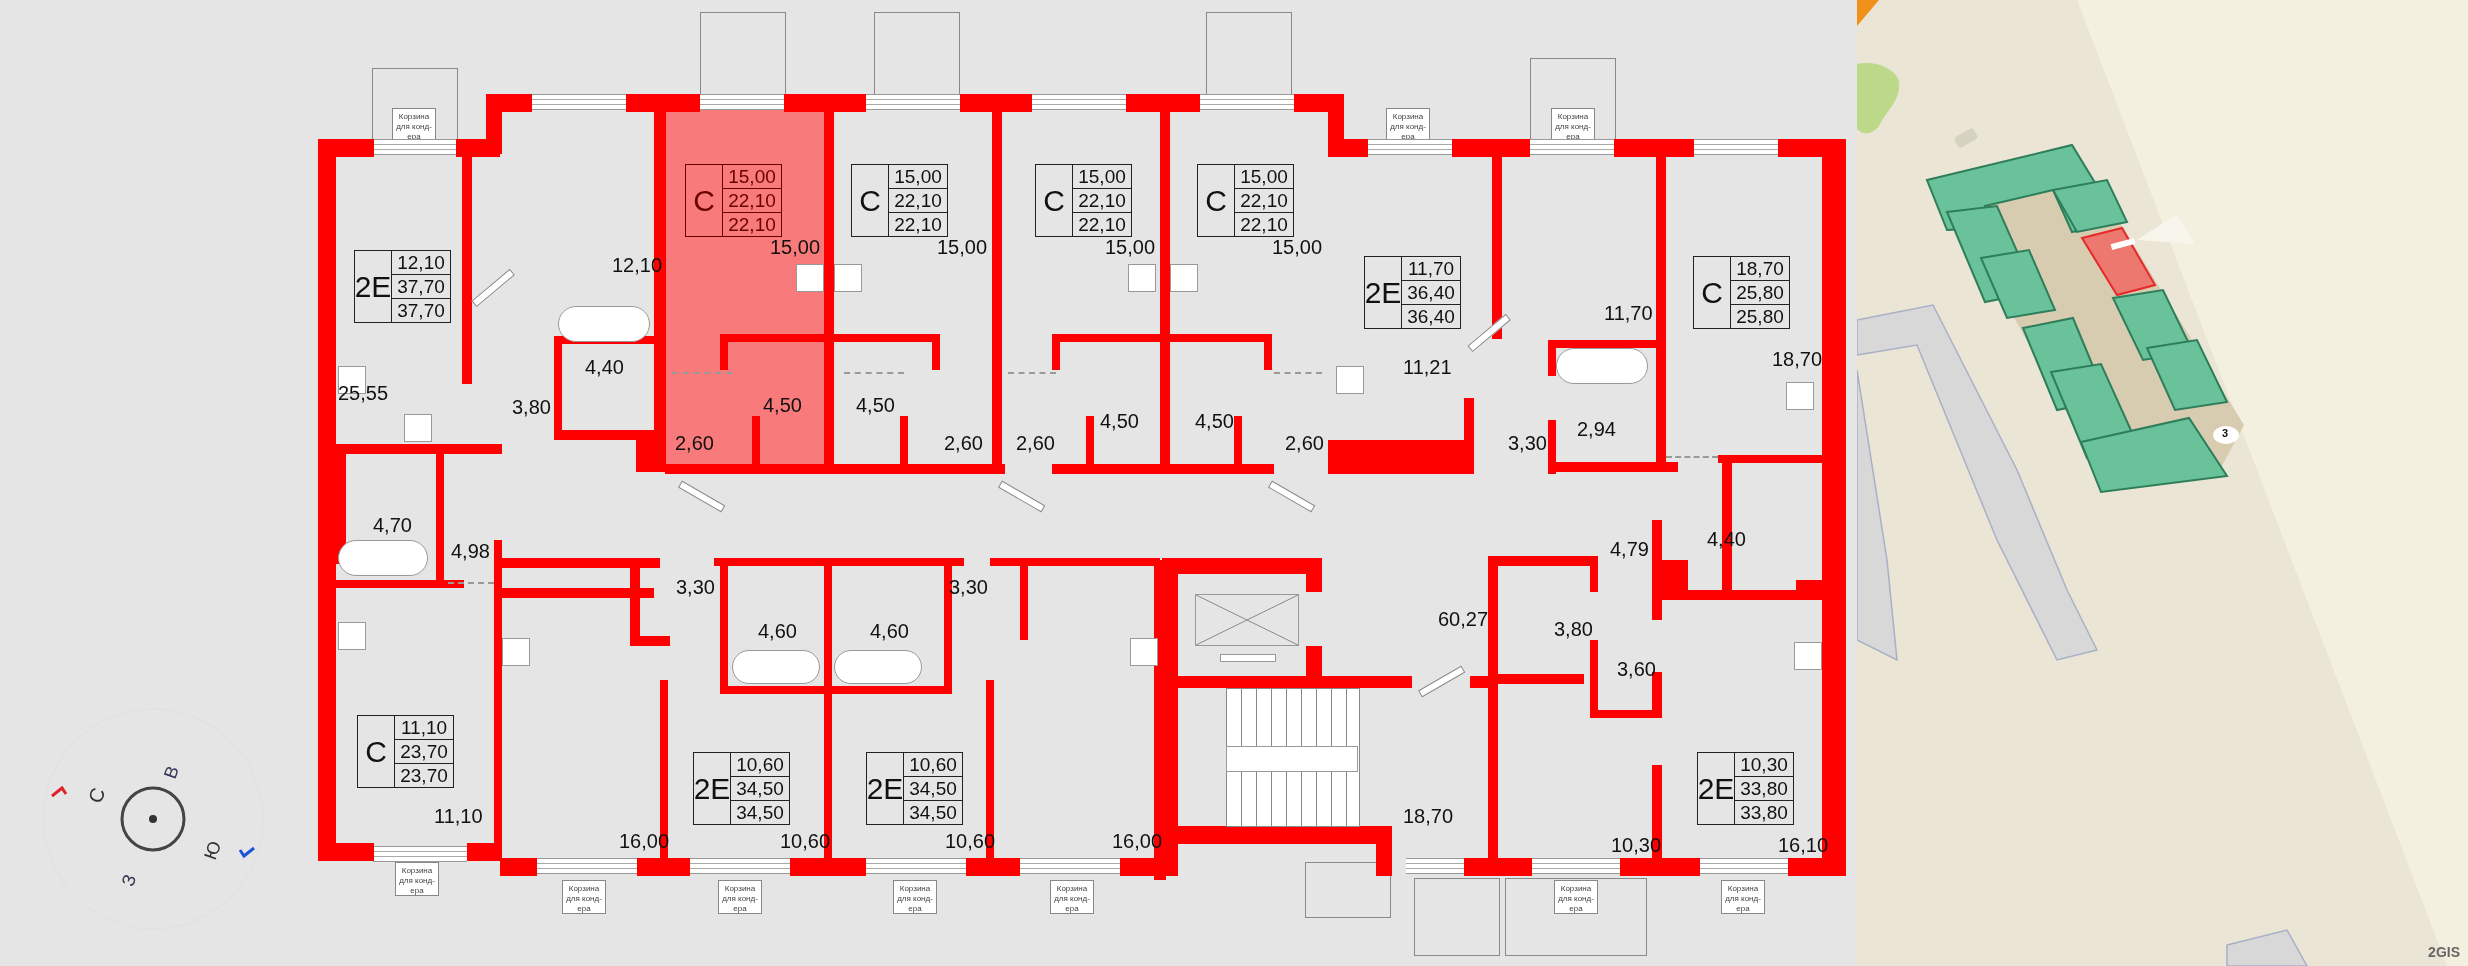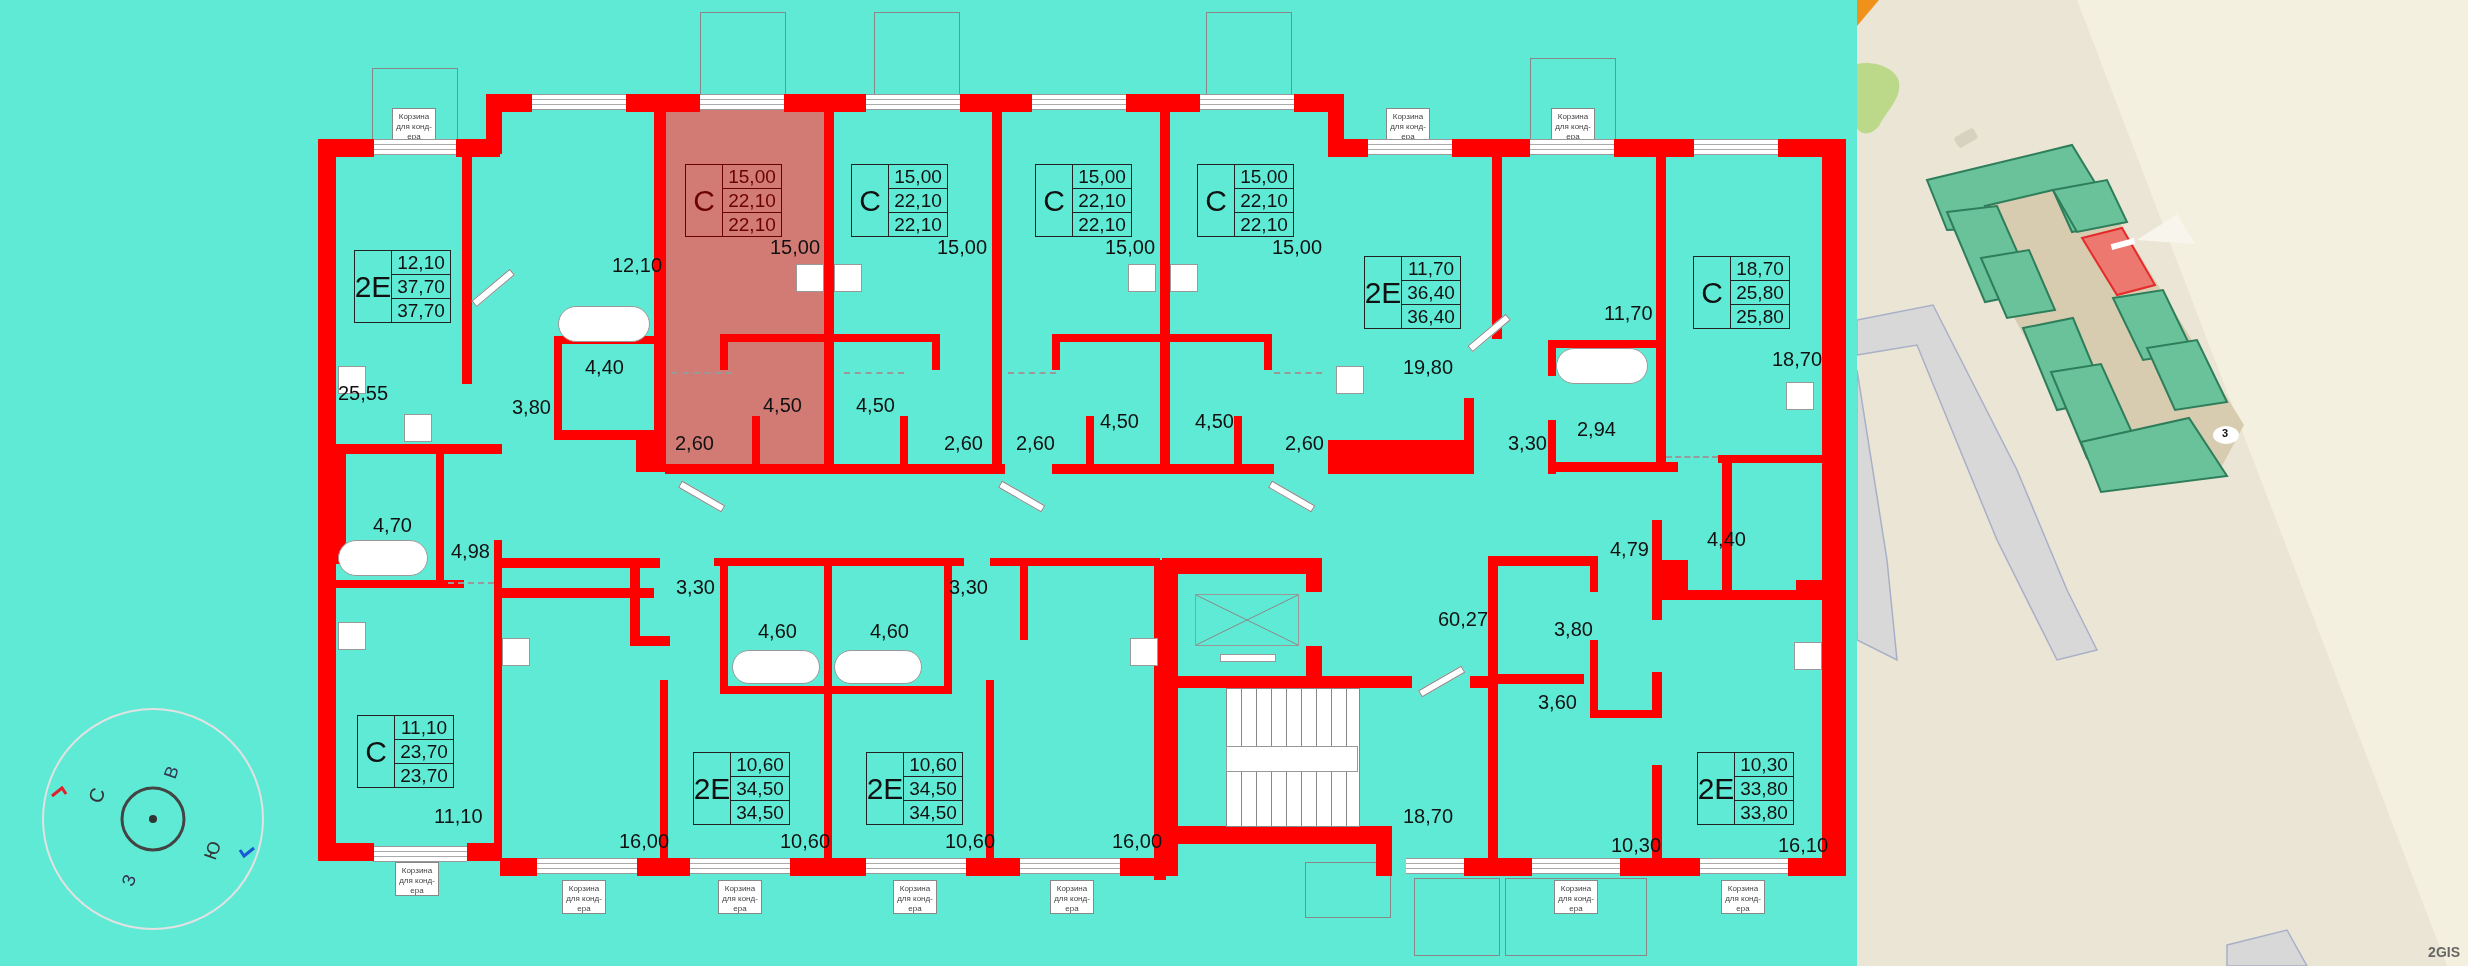--- a/index.html
+++ b/index.html
@@ -1,17 +1,17 @@
 <!DOCTYPE html>
 <html><head>
 <meta charset="utf-8">
 <style>
   html,body{margin:0;padding:0;}
   body{width:2468px;height:966px;position:relative;overflow:hidden;background:#ffffff;font-family:"Liberation Sans",sans-serif;}
-  .plan{position:absolute;left:0;top:0;width:1857px;height:966px;background:#5eead4;}
+  .plan{position:absolute;left:0;top:0;width:1857px;height:966px;background:#e5e5e5;}
   .w{position:absolute;background:#ff0000;}
   .hl{position:absolute;background:rgba(255,80,80,0.72);}
   .win{position:absolute;border-top:1.5px solid #999;border-bottom:1.5px solid #999;background:repeating-linear-gradient(to bottom,#fff 0,#fff 4px,#aaa 4px,#aaa 5px);}
   .balc{position:absolute;border:1.5px solid #888;background:transparent;}
   .ac{position:absolute;border:1.5px solid #888;background:#fff;font-size:8px;line-height:10px;text-align:center;color:#444;padding-top:3px;box-sizing:border-box;}
   .tag{position:absolute;border:1.5px solid #222;display:flex;background:transparent;}
   .tag .t{width:36px;display:flex;align-items:center;justify-content:center;font-size:30px;color:#111;border-right:1.5px solid #222;}
   .tag .v{display:flex;flex-direction:column;}
   .tag .v span{width:58px;height:23px;font-size:19px;line-height:23px;text-align:center;color:#111;border-bottom:1.5px solid #222;}
   .tag .v span:last-child{border-bottom:none;}
@@ -310,36 +310,36 @@
       <span class="area" style="left: 675px; top: 432px;">2,60</span>
       <span class="area" style="left: 937px; top: 236px;">15,00</span>
       <span class="area" style="left: 856px; top: 394px;">4,50</span>
       <span class="area" style="left: 944px; top: 432px;">2,60</span>
       <span class="area" style="left: 1105px; top: 236px;">15,00</span>
       <span class="area" style="left: 1100px; top: 410px;">4,50</span>
       <span class="area" style="left: 1016px; top: 432px;">2,60</span>
       <span class="area" style="left: 1272px; top: 236px;">15,00</span>
       <span class="area" style="left: 1195px; top: 410px;">4,50</span>
       <span class="area" style="left: 1285px; top: 432px;">2,60</span>
-      <span class="area" style="left: 1403px; top: 356px;">19,80</span>
+      <span class="area" style="left: 1403px; top: 356px;">11,21</span>
       <span class="area" style="left: 1604px; top: 302px;">11,70</span>
       <span class="area" style="left: 1508px; top: 432px;">3,30</span>
       <span class="area" style="left: 1577px; top: 418px;">2,94</span>
       <span class="area" style="left: 1772px; top: 348px;">18,70</span>
       <span class="area" style="left: 373px; top: 514px;">4,70</span>
       <span class="area" style="left: 451px; top: 540px;">4,98</span>
       <span class="area" style="left: 1610px; top: 538px;">4,79</span>
       <span class="area" style="left: 1707px; top: 528px;">4,40</span>
       <span class="area" style="left: 676px; top: 576px;">3,30</span>
       <span class="area" style="left: 758px; top: 620px;">4,60</span>
       <span class="area" style="left: 870px; top: 620px;">4,60</span>
       <span class="area" style="left: 949px; top: 576px;">3,30</span>
       <span class="area" style="left: 1438px; top: 608px;">60,27</span>
       <span class="area" style="left: 1554px; top: 618px;">3,80</span>
-      <span class="area" style="left: 1538px; top: 658px; margin-top: 33px;">3,60</span>
+      <span class="area" style="left: 1617px; top: 658px;">3,60</span>
       <span class="area" style="left: 434px; top: 805px;">11,10</span>
       <span class="area" style="left: 619px; top: 830px;">16,00</span>
       <span class="area" style="left: 780px; top: 830px;">10,60</span>
       <span class="area" style="left: 945px; top: 830px;">10,60</span>
       <span class="area" style="left: 1112px; top: 830px;">16,00</span>
       <span class="area" style="left: 1403px; top: 805px;">18,70</span>
       <span class="area" style="left: 1611px; top: 834px;">10,30</span>
       <span class="area" style="left: 1778px; top: 834px;">16,10</span>
     </div>
 

